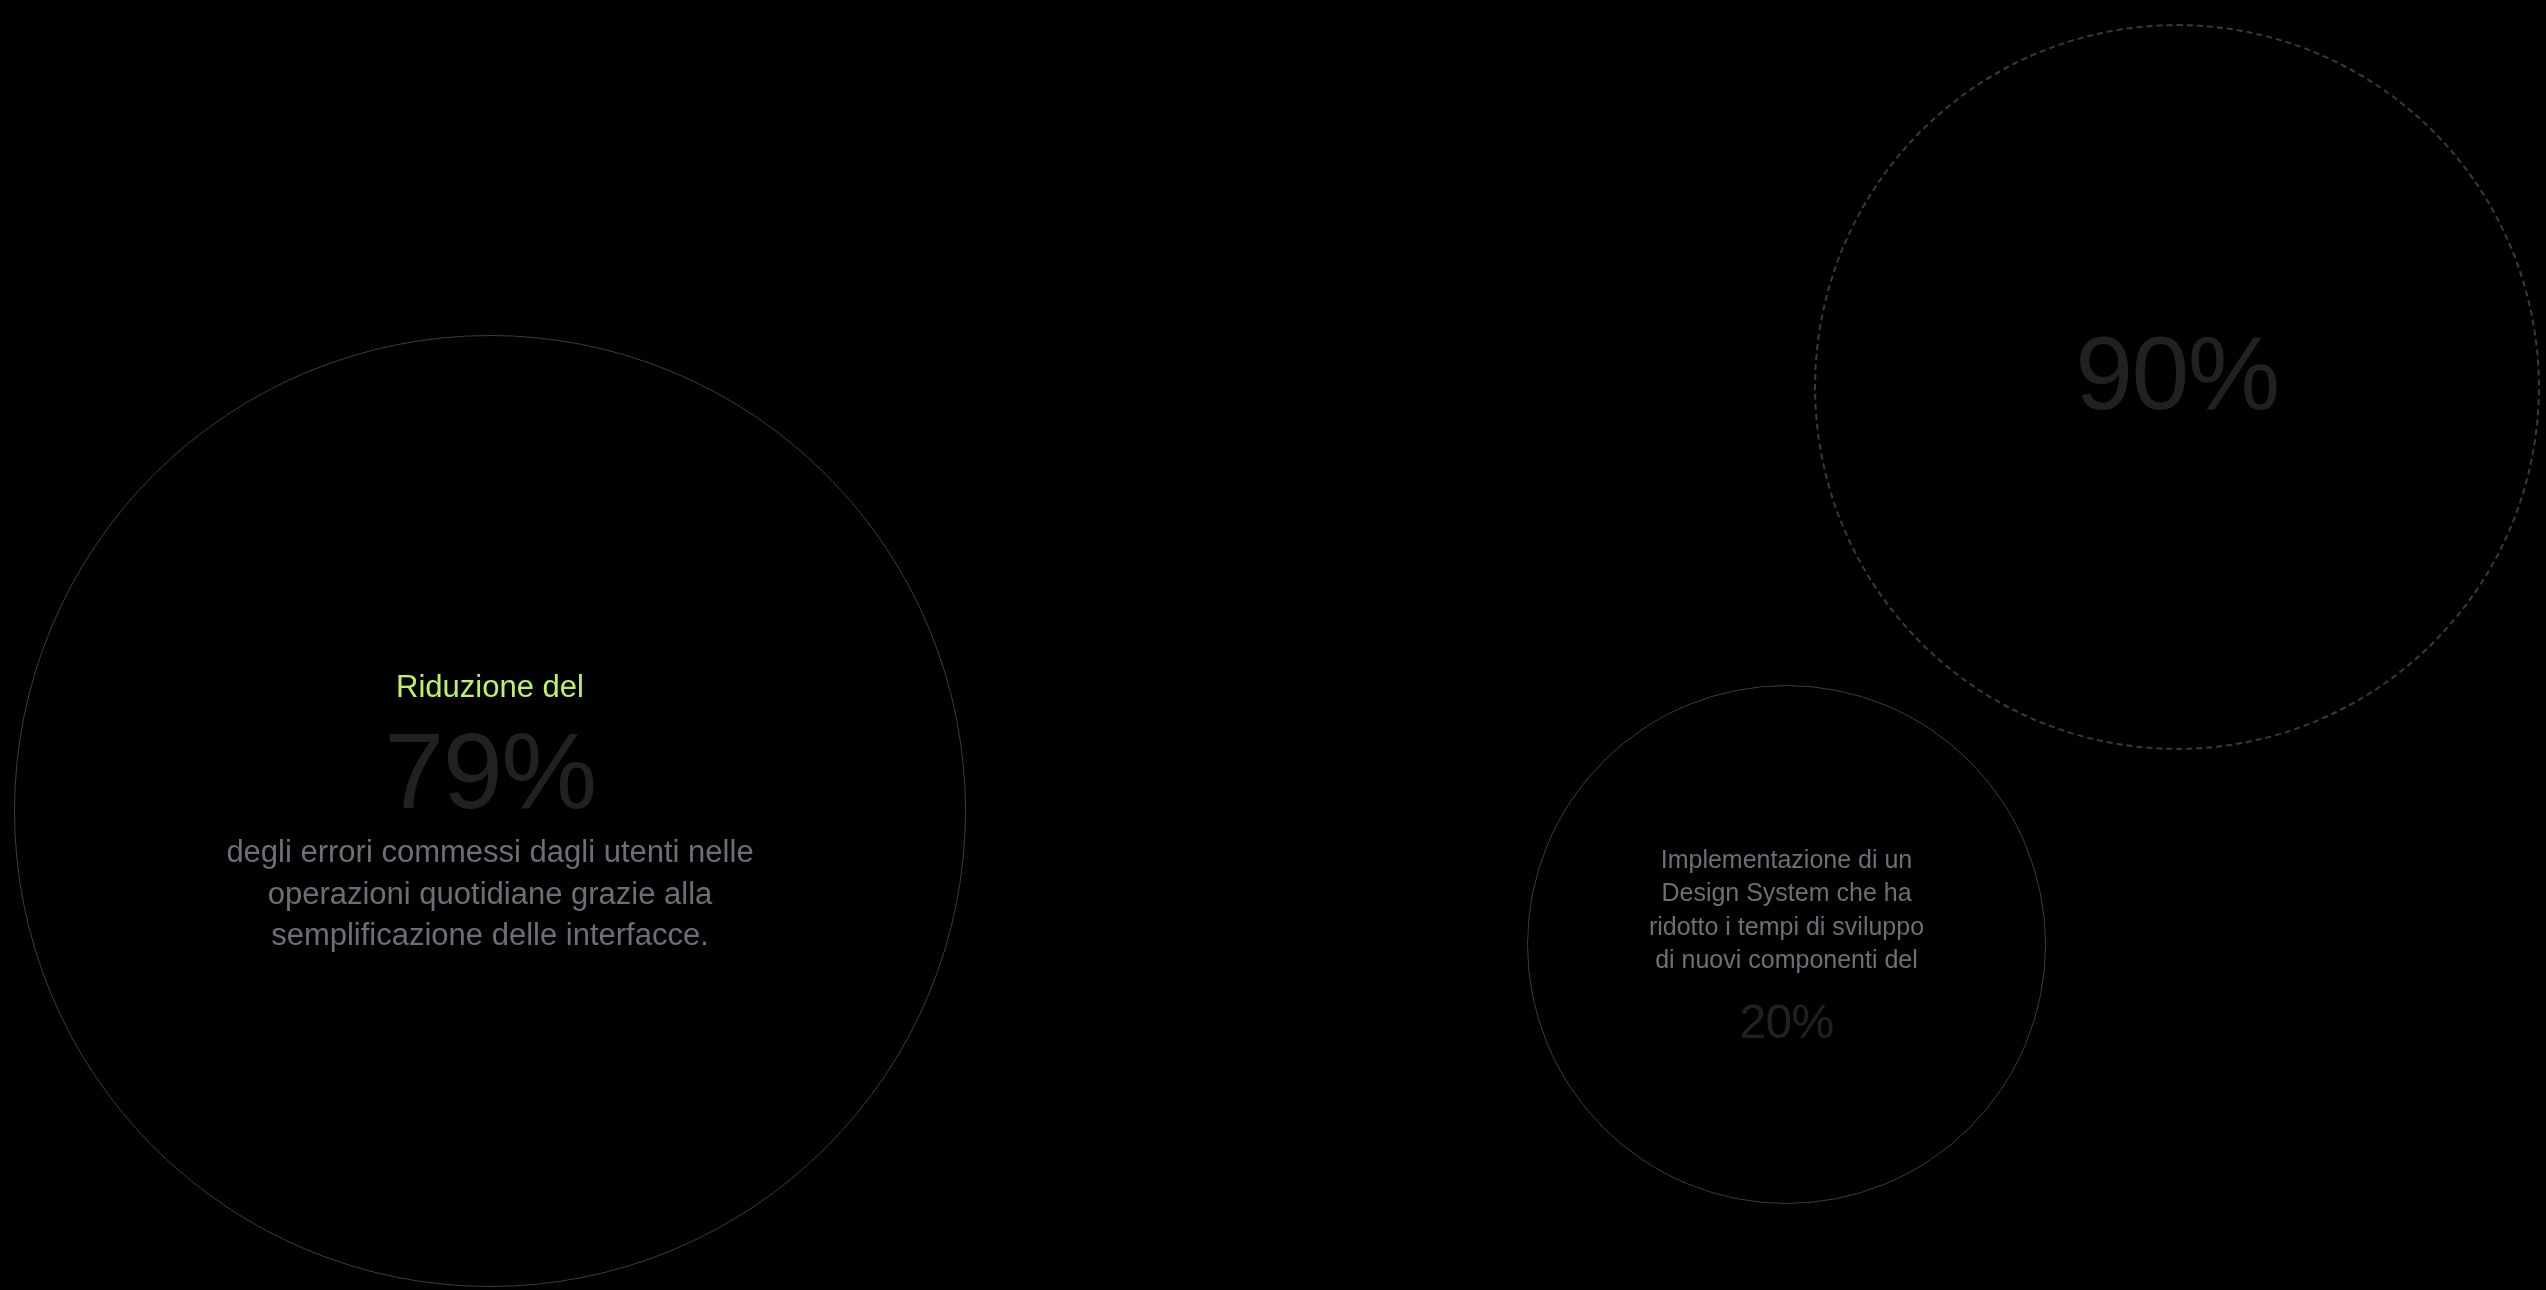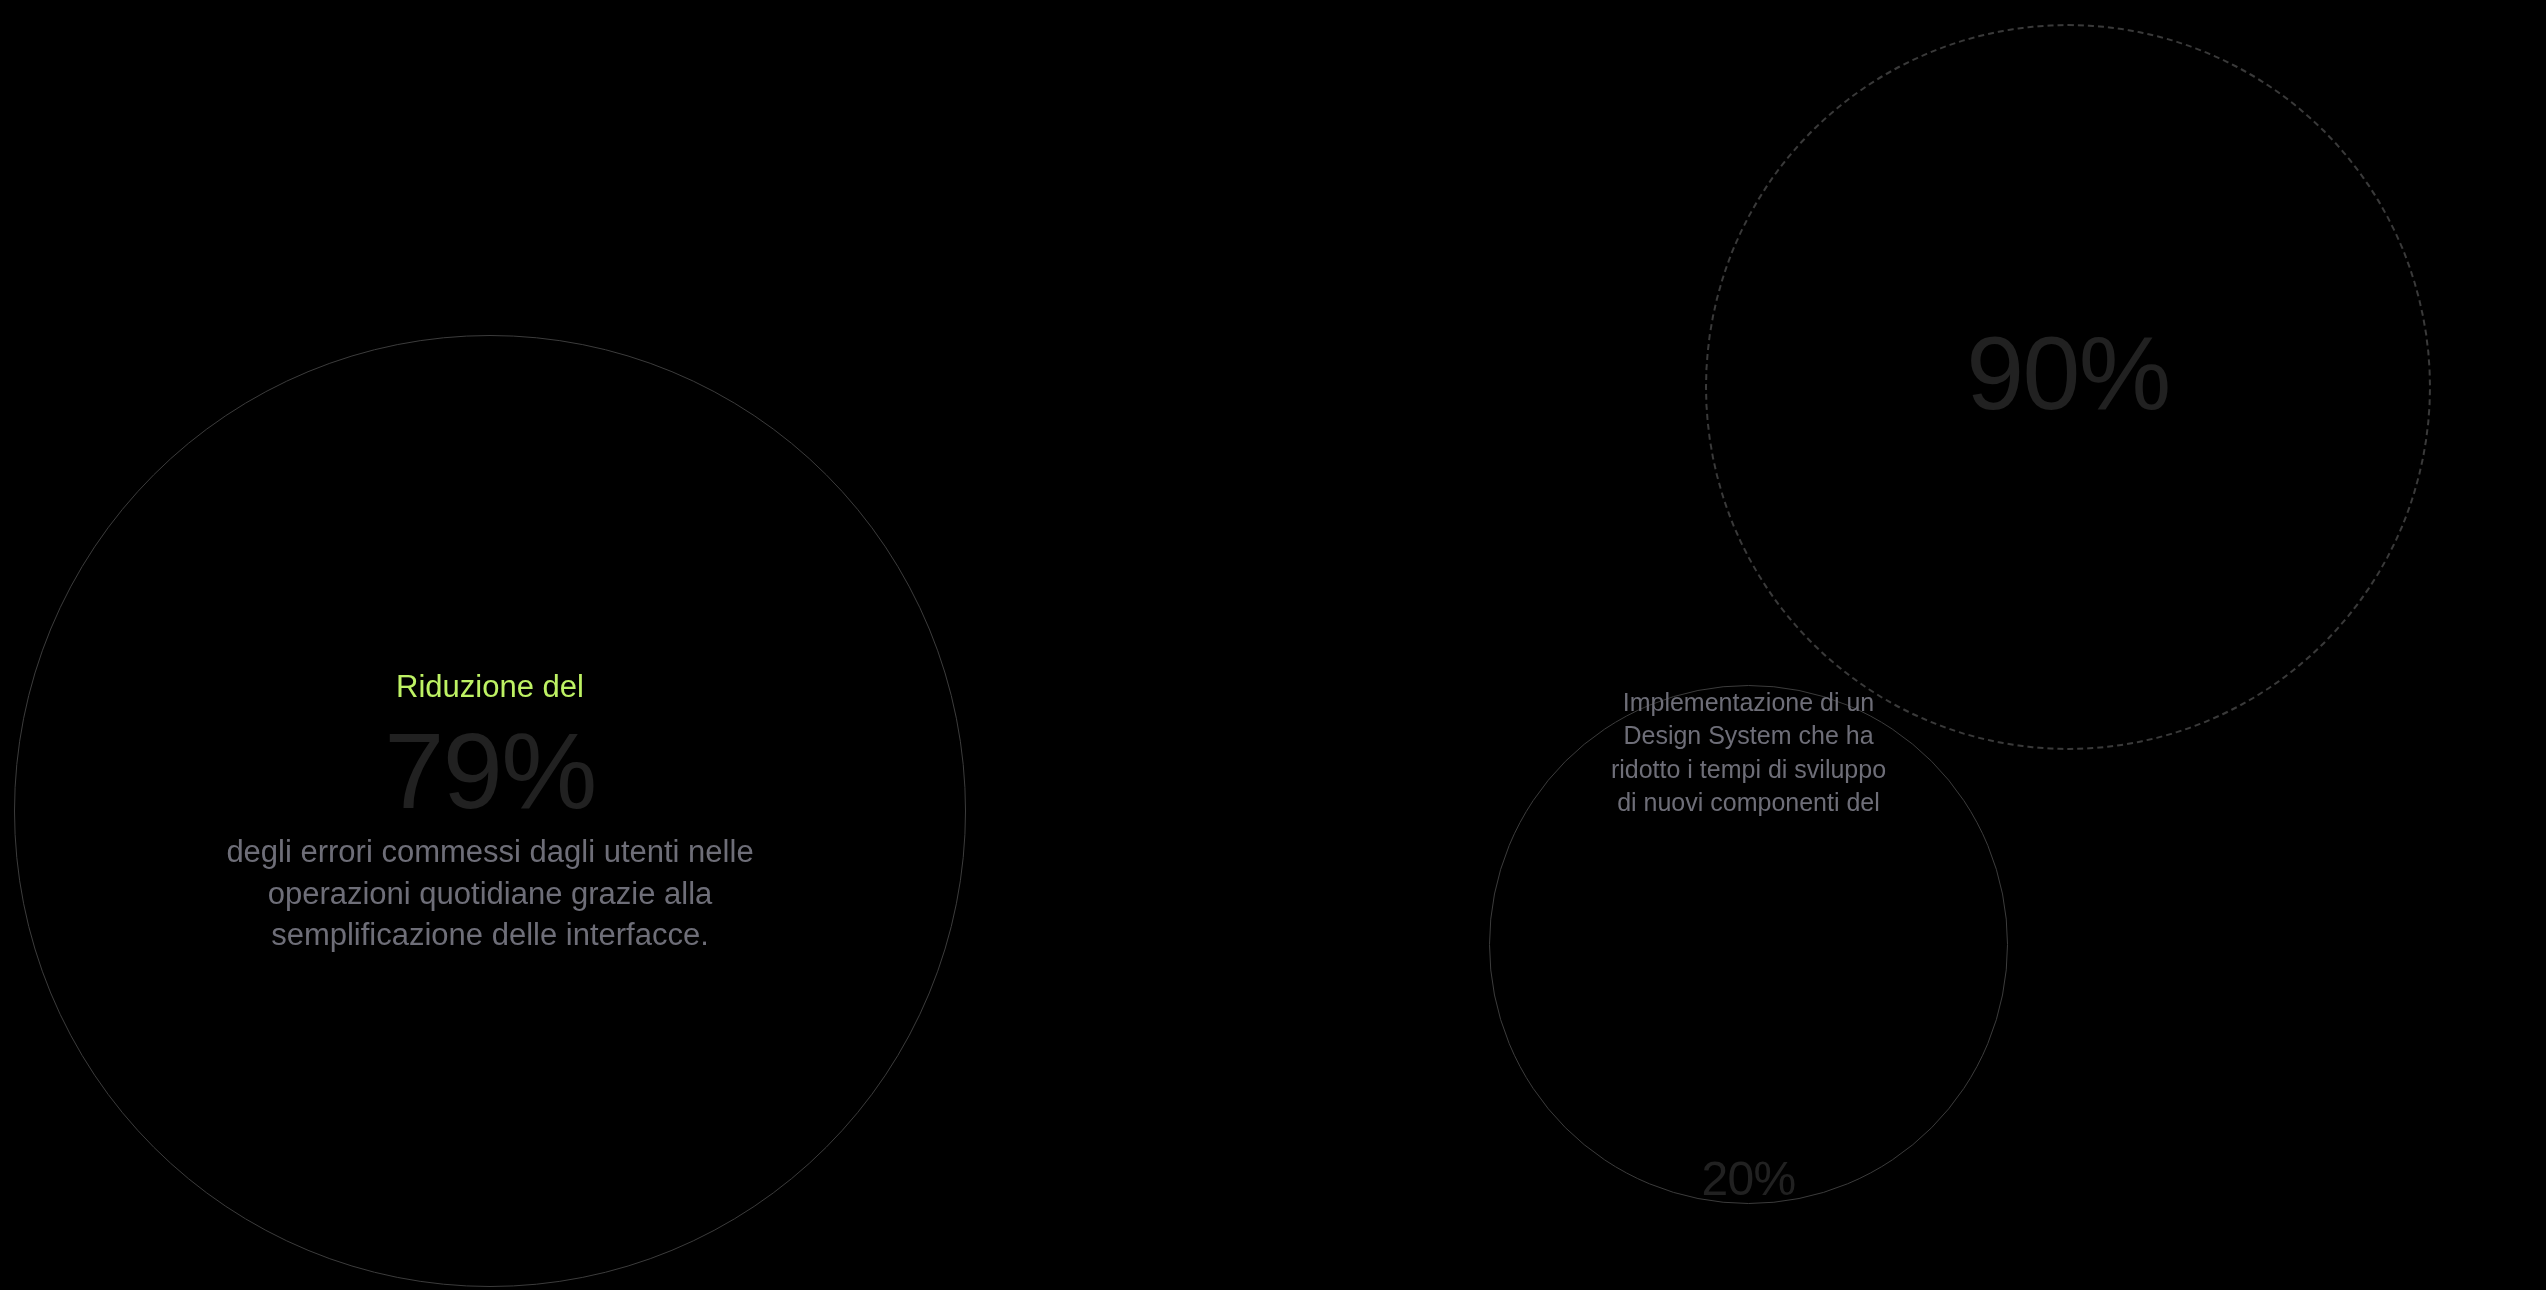--- a/index.html
+++ b/index.html
@@ -87,35 +87,34 @@
     left: 727px;
     top: 128px;
     width: 470px;
     height: 470px;
   }
   #card-time .stat-number { font-size: 92px; margin-bottom: 16px; }
   #card-time .stat-body   { font-size: 27px; max-width: 400px; }
 
   
   #card-satisfaction {
-    left: 1705px;
+    left: 1814px;
     top: 24px;
     width: 726px;
     height: 726px;
   }
   #card-satisfaction .stat-number { font-size: 104px; margin-bottom: 28px; }
   #card-satisfaction .stat-body   { font-size: 30px; max-width: 600px; }
 
   
   #card-designsystem {
-    left: 1489px;
+    left: 1527px;
     top: 685px;
     width: 519px;
     height: 519px;
-    justify-content: space-between;
   }
   #card-designsystem .stat-body   { font-size: 25px; max-width: 420px; margin-bottom: 22px; }
   #card-designsystem .stat-number { font-size: 48px; }
 
   
   #card-errors        { z-index: 1; }
   #card-satisfaction  { z-index: 1; }
   #card-designsystem  { z-index: 1; }
   #card-time          { z-index: 3; }
 </style>

